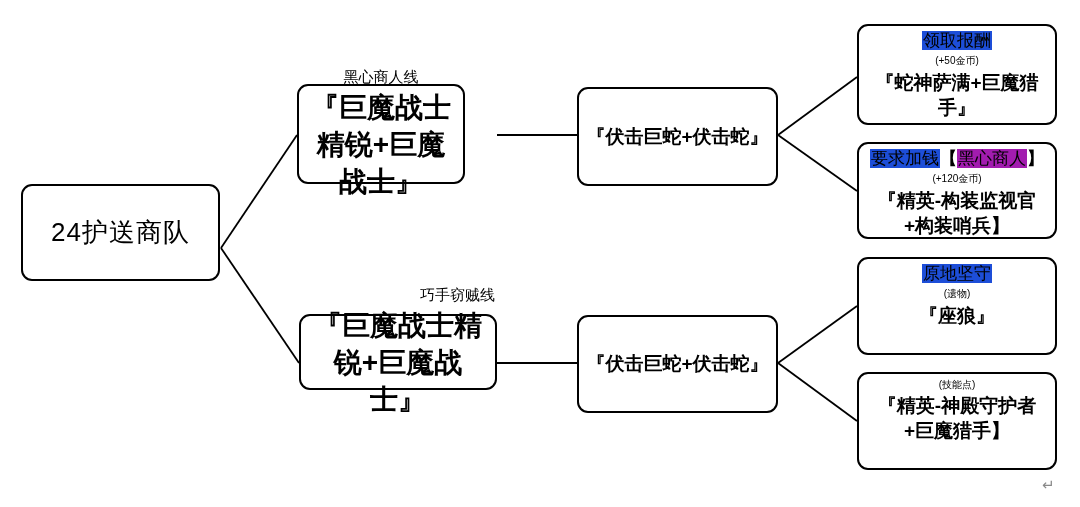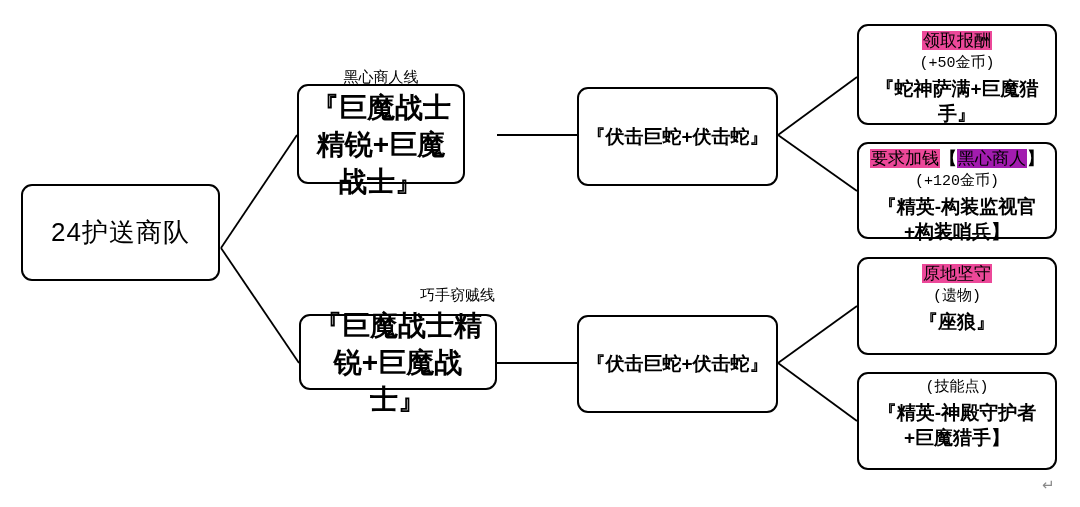--- a/index.html
+++ b/index.html
@@ -12,24 +12,24 @@
   .node{
     position:absolute;box-sizing:border-box;border:2.5px solid #000;border-radius:11px;
     background:#fff;display:flex;flex-direction:column;align-items:center;justify-content:center;
     text-align:center;line-height:1.32;
   }
   .root-label{font-size:26px;letter-spacing:1px;}
   .line-label{font-size:15px;margin-bottom:3px;}
   .enemies{font-weight:bold;font-size:28px;padding:0 6px;}
   .mid-enemies{font-weight:bold;font-size:19px;}
   .title-line{font-size:17px;white-space:nowrap;margin-bottom:2px;}
-  .hl-action{background:#ec4899;padding:0 1px;}
+  .hl-action{background:#1d4ed8;padding:0 1px;}
   .hl-faction{background:#a21caf;padding:0 1px;}
   .bracket{font-weight:bold;}
-  .reward{font-size:15px;margin-bottom:2px;font-family:Liberation Mono, monospace;}
+  .reward{font-size:10px;margin-bottom:2px;}
   .outcome-enemies{font-weight:bold;font-size:19px;padding:0 4px;}
   .outcome{justify-content:flex-start;padding-top:4px;}
   .pmark{position:absolute;left:1042px;top:476px;font-size:15px;color:#8a8a8a;}
 </style>
 </head>
 <body>
 
 <div class="stage">
 
   <svg class="edges" viewBox="0 0 1080 507">

